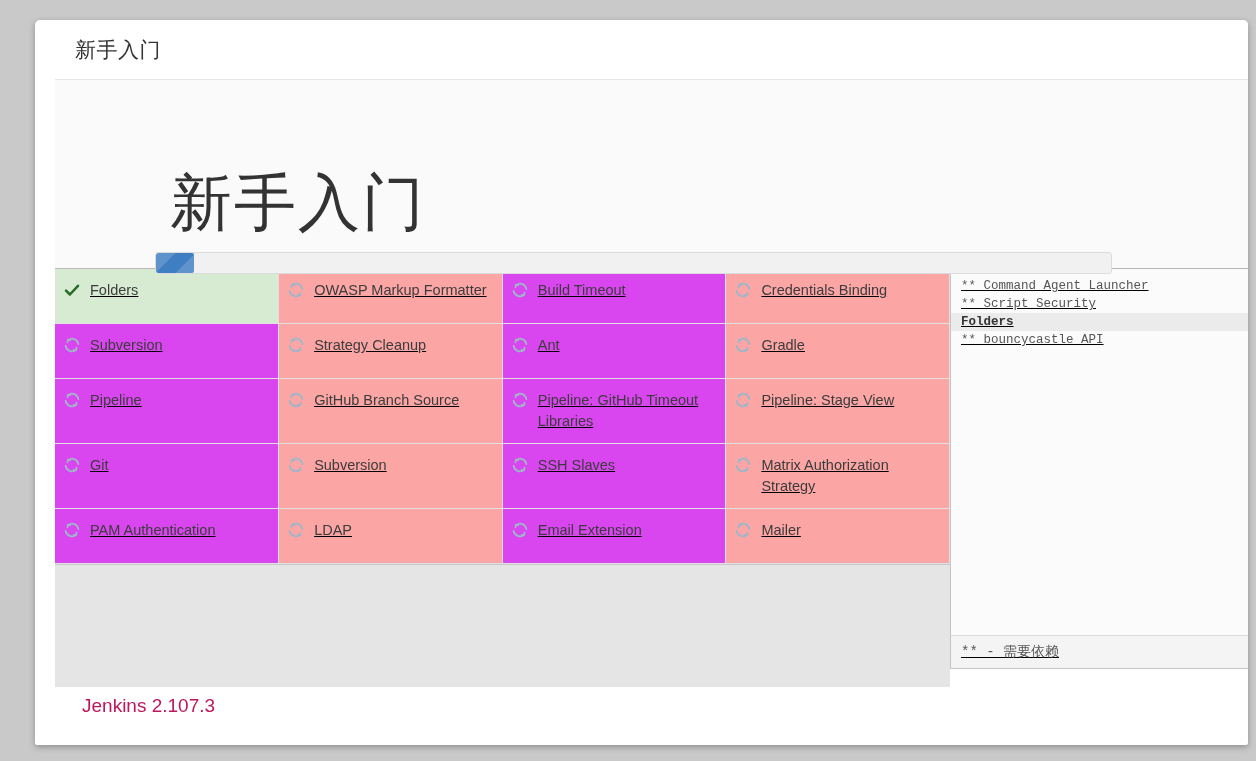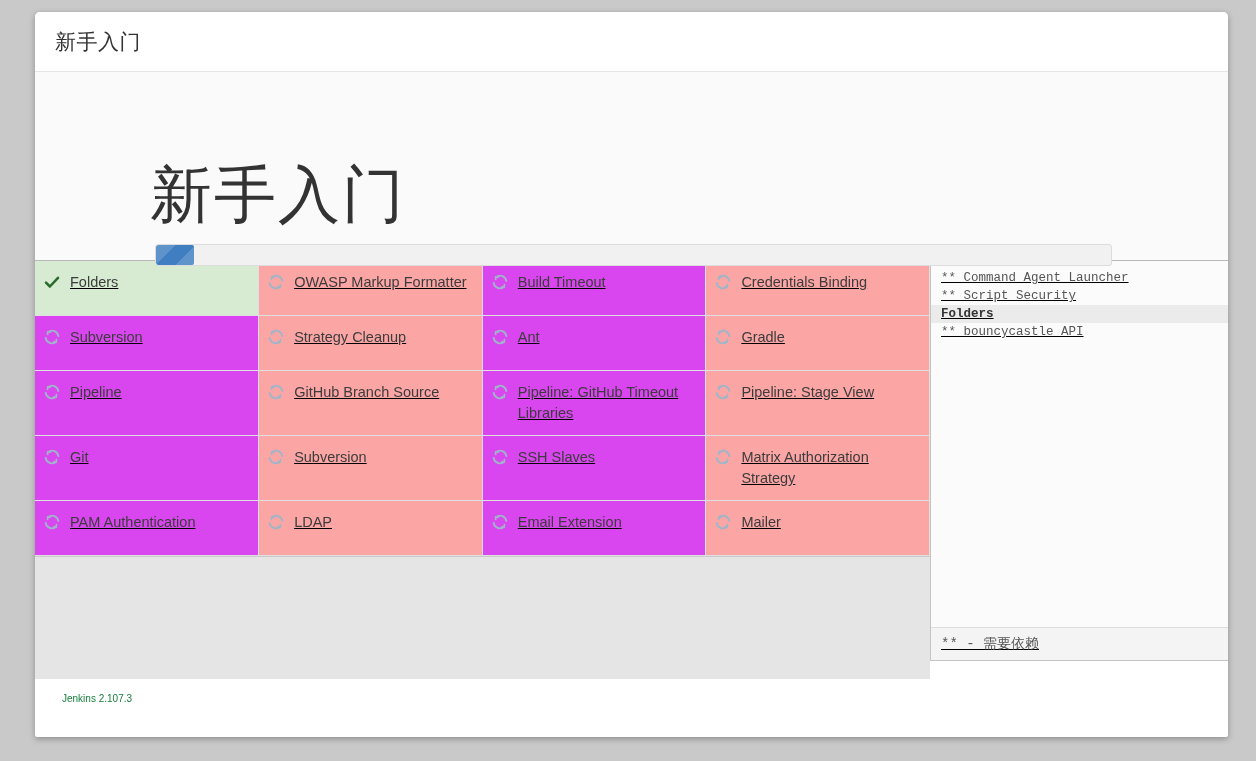--- a/index.html
+++ b/index.html
@@ -11,27 +11,28 @@
     height: 761px;
     background: #c9c9c9;
     font-family: "Liberation Sans", sans-serif;
     overflow: hidden;
   }
 
   
   #wizard-panel {
     position: absolute;
     left: 35px;
-    top: 12px;
+    top: 20px;
     width: 1193px;
     height: 725px;
     background: #ffffff;
     border-radius: 5px 5px 2px 2px;
     box-shadow: 0 2px 6px rgba(0,0,0,0.30);
     overflow: hidden;
+    padding-left: 20px;
   }
 
   
   #wizard-header {
     height: 60px;
     background: #ffffff;
     border-bottom: 1px solid #e6e6e6;
     display: flex;
     align-items: center;
     padding-left: 20px;
@@ -176,22 +177,22 @@
   #wizard-footer {
     height: 75px;
     background: #ffffff;
     border-top: 1px solid #c4c4c4;
     display: flex;
     align-items: center;
     padding-left: 27px;
     box-sizing: border-box;
   }
   #jenkins-version {
-    font-size: 10px;
-    color: #15803d;
+    font-size: 19px;
+    color: #be185d;
   }
 </style>
 </head>
 <body>
 
 <div id="wizard-panel">
 
   <div id="wizard-header">
     <span id="wizard-header-title">新手入门</span>
   </div>

